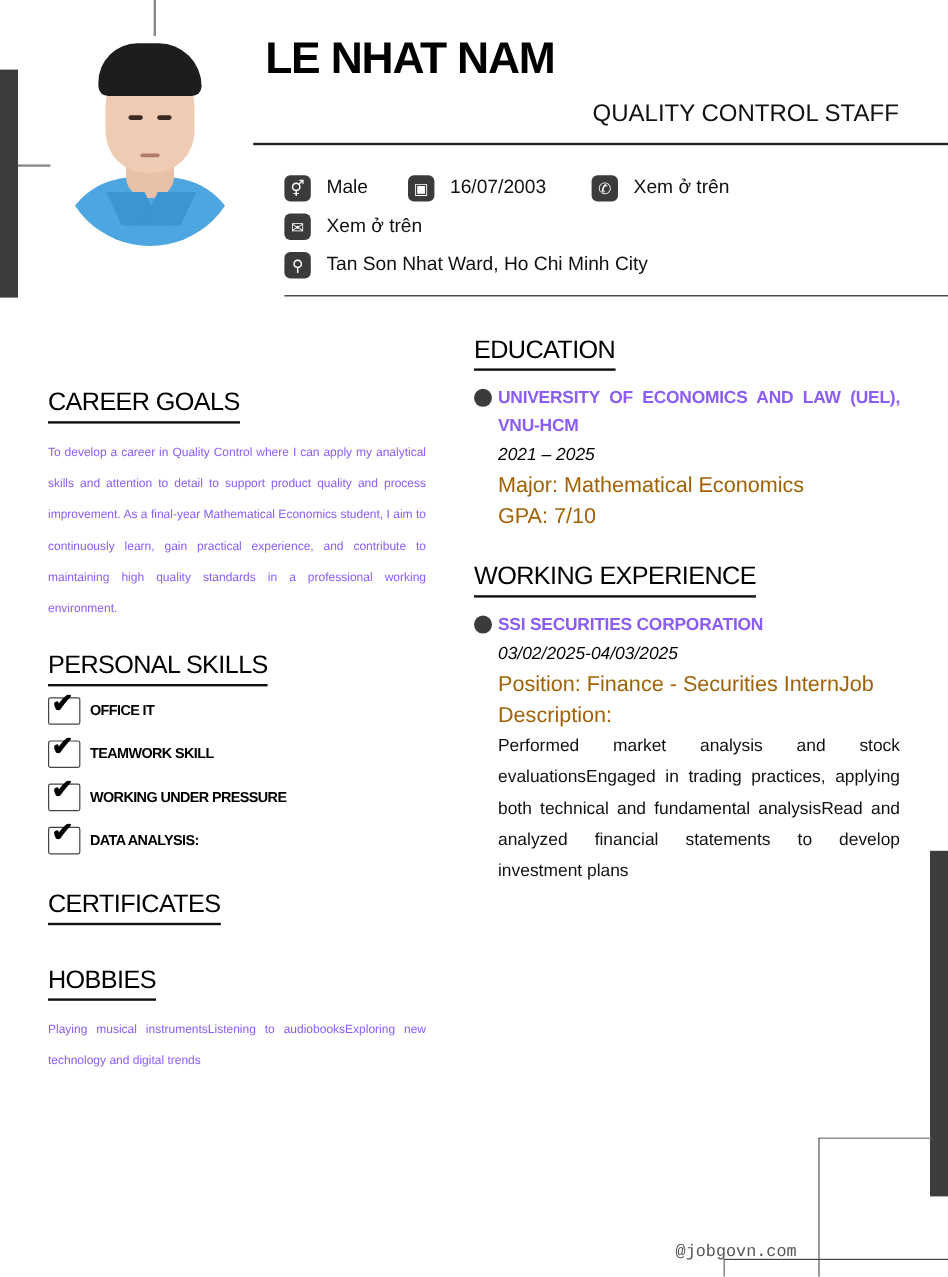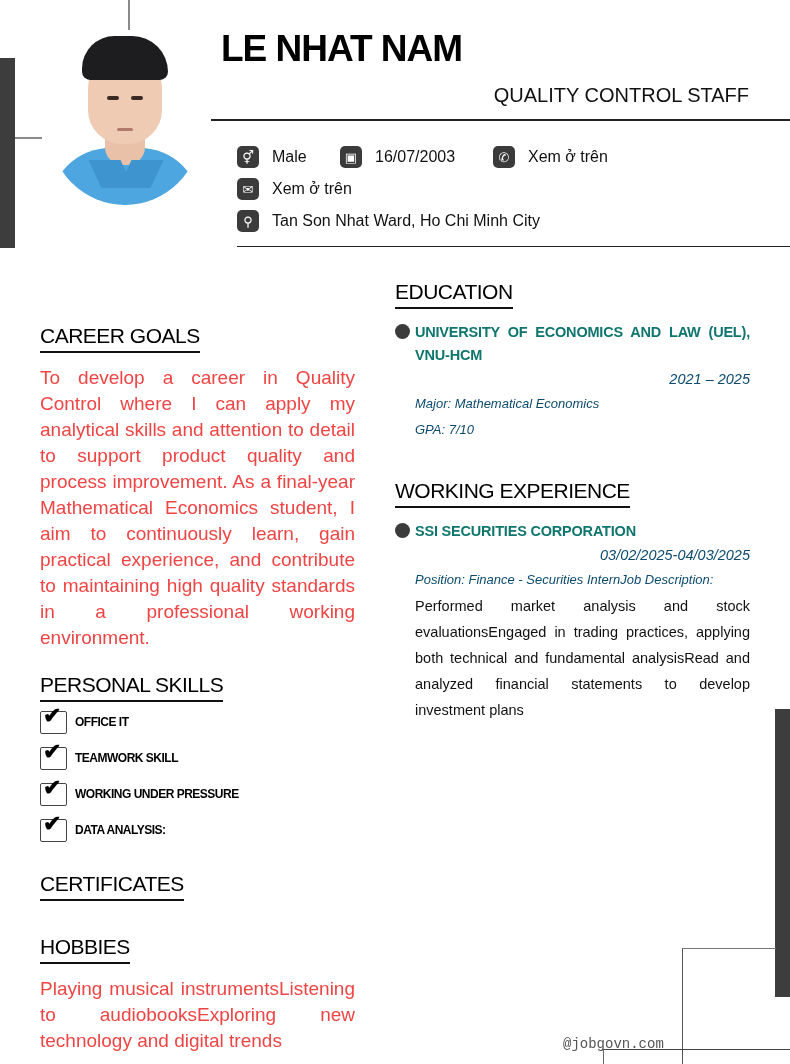--- a/index.html
+++ b/index.html
@@ -32,33 +32,33 @@
     .header-rule { position: absolute; left: 211px; top: 119px; width: 579px; height: 2px; background: #222; }
     .contact-rule { position: absolute; left: 237px; top: 246px; width: 553px; height: 1px; background: #222; }
 
     .contact-row { position: absolute; left: 237px; display: flex; align-items: center; height: 24px; }
     .contact-item { display: flex; align-items: center; font-size: 16px; color: #111; }
     .cicon { width: 22px; height: 22px; border-radius: 5px; background: #3b3b3b; color: #fff; display: inline-flex; align-items: center; justify-content: center; font-size: 13px; margin-right: 13px; line-height: 1; }
 
     .col-left { position: absolute; left: 40px; top: 280px; width: 315px; margin-top: 44px; }
     .col-right { position: absolute; left: 395px; top: 280px; width: 355px; }
     .section-title { display: inline-block; font-size: 21px; font-weight: 500; letter-spacing: -0.5px; color: #000; padding-bottom: 3px; border-bottom: 2px solid #111; margin-bottom: 12px; }
-    .para { font-size: 19px; line-height: 26px; text-align: justify; color: #ef4444; }
+    .para { font-size: 10px; line-height: 26px; text-align: justify; color: #8b5cf6; }
     .section { margin-bottom: 22px; }
 
     .skill { display: flex; align-items: center; height: 36px; }
     .checkbox { width: 27px; height: 23px; border: 1.5px solid #444; border-radius: 2px; position: relative; margin-right: 8px; }
     .checkbox .tick { position: absolute; left: 2px; top: -7px; font-size: 22px; font-weight: bold; color: #000; line-height: 1; }
     .skill-label { font-size: 12px; font-weight: bold; letter-spacing: -0.5px; color: #000; }
 
     .entry { position: relative; padding-left: 20px; }
     .bullet { position: absolute; left: 0; top: 3px; width: 15px; height: 15px; border-radius: 50%; background: #3b3b3b; }
-    .entry-title { font-size: 14.5px; font-weight: bold; line-height: 23px; text-align: justify; color: #0f766e; letter-spacing: -0.2px; }
-    .entry-date { font-size: 14.5px; font-style: italic; line-height: 24px; color: #0c4a6e; text-align: right; }
-    .entry-line { font-size: 13px; line-height: 26px; color: #0c4a6e; font-style: italic; }
+    .entry-title { font-size: 14.5px; font-weight: bold; line-height: 23px; text-align: justify; color: #8b5cf6; letter-spacing: -0.2px; }
+    .entry-date { font-size: 14.5px; font-style: italic; line-height: 24px; color: #000000; }
+    .entry-line { font-size: 18px; line-height: 26px; color: #a16207; }
     .entry-desc { font-size: 14.5px; line-height: 26px; text-align: justify; color: #111; }
 
     .watermark { position: absolute; left: 563px; top: 1036px; font-family: "Liberation Mono", monospace; font-size: 14px; color: #555; }
   </style>
 </head>
 <body>
 
 <div class="deco bar-left"></div>
 <div class="deco line-top-v"></div>
 <div class="deco line-left-h"></div>
@@ -150,21 +150,21 @@
     <div class="section-title">CERTIFICATES</div>
   </div>
 
   <div class="section">
     <div class="section-title">HOBBIES</div>
     <div class="para">Playing musical instrumentsListening to audiobooksExploring new technology and digital trends</div>
   </div>
 </div>
 
 <div class="col-right">
-  <div class="section" style="margin-bottom:36px;">
+  <div class="section" style="margin-bottom:26px;">
     <div class="section-title">EDUCATION</div>
     <div class="entry">
       <span class="bullet"></span>
       <div class="entry-title">UNIVERSITY OF ECONOMICS AND LAW (UEL), VNU-HCM</div>
       <div class="entry-date">2021 – 2025</div>
       <div class="entry-line">Major: Mathematical Economics</div>
       <div class="entry-line">GPA: 7/10</div>
     </div>
   </div>
 

